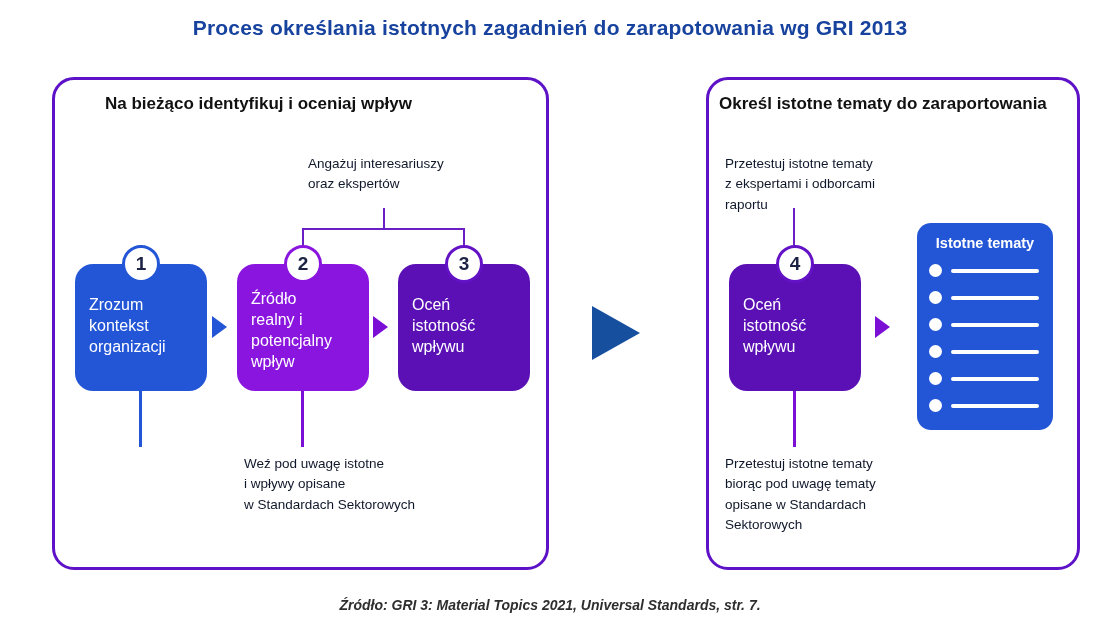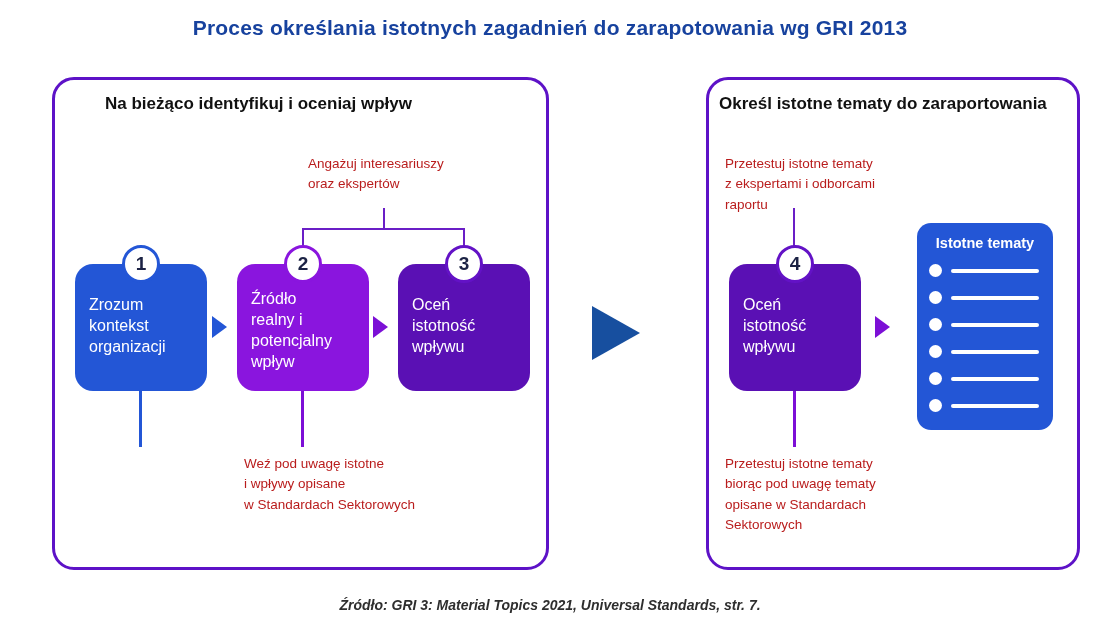--- a/index.html
+++ b/index.html
@@ -7,21 +7,21 @@
           font-family:"Liberation Sans","DejaVu Sans",sans-serif;}
   .page-title{position:absolute;top:16px;left:0;width:100%;text-align:center;
               font-size:21px;font-weight:bold;color:#17429e;letter-spacing:.2px;}
   .panel{position:absolute;top:77px;height:493px;border:3px solid #5d12c7;border-radius:22px;
          background:#fff;box-sizing:border-box;}
   .panel.left{left:52px;width:497px;}
   .panel.right{left:690px;width:374px;margin-left:16px;}
   .panel-header{position:absolute;top:14px;font-size:17px;font-weight:bold;color:#111;white-space:nowrap;}
   .panel.left .panel-header{left:50px;}
   .panel.right .panel-header{left:10px;}
-  .note{position:absolute;font-size:13.5px;font-weight:500;color:#b91c1c;line-height:1.5;white-space:pre-line;}
+  .note{position:absolute;font-size:13.5px;font-weight:500;color:#0f172a;line-height:1.5;white-space:pre-line;}
   .line{position:absolute;background:#6a1ec6;}
   .line.blue{background:#2356d6;}
   .line.violet{background:#7c0fd6;}
   .step-box{position:absolute;width:132px;height:127px;border-radius:18px;box-sizing:border-box;}
   .step-box .step-label{position:absolute;left:14px;right:8px;color:#fff;font-size:16px;
                         line-height:1.32;white-space:pre-line;}
   .badge{position:absolute;top:-19px;left:47px;width:38px;height:38px;border-radius:50%;
          background:#fff;box-sizing:border-box;display:flex;align-items:center;justify-content:center;
          font-size:19px;font-weight:bold;color:#1b2244;}
   .bg-blue{background:#2356d6;}

